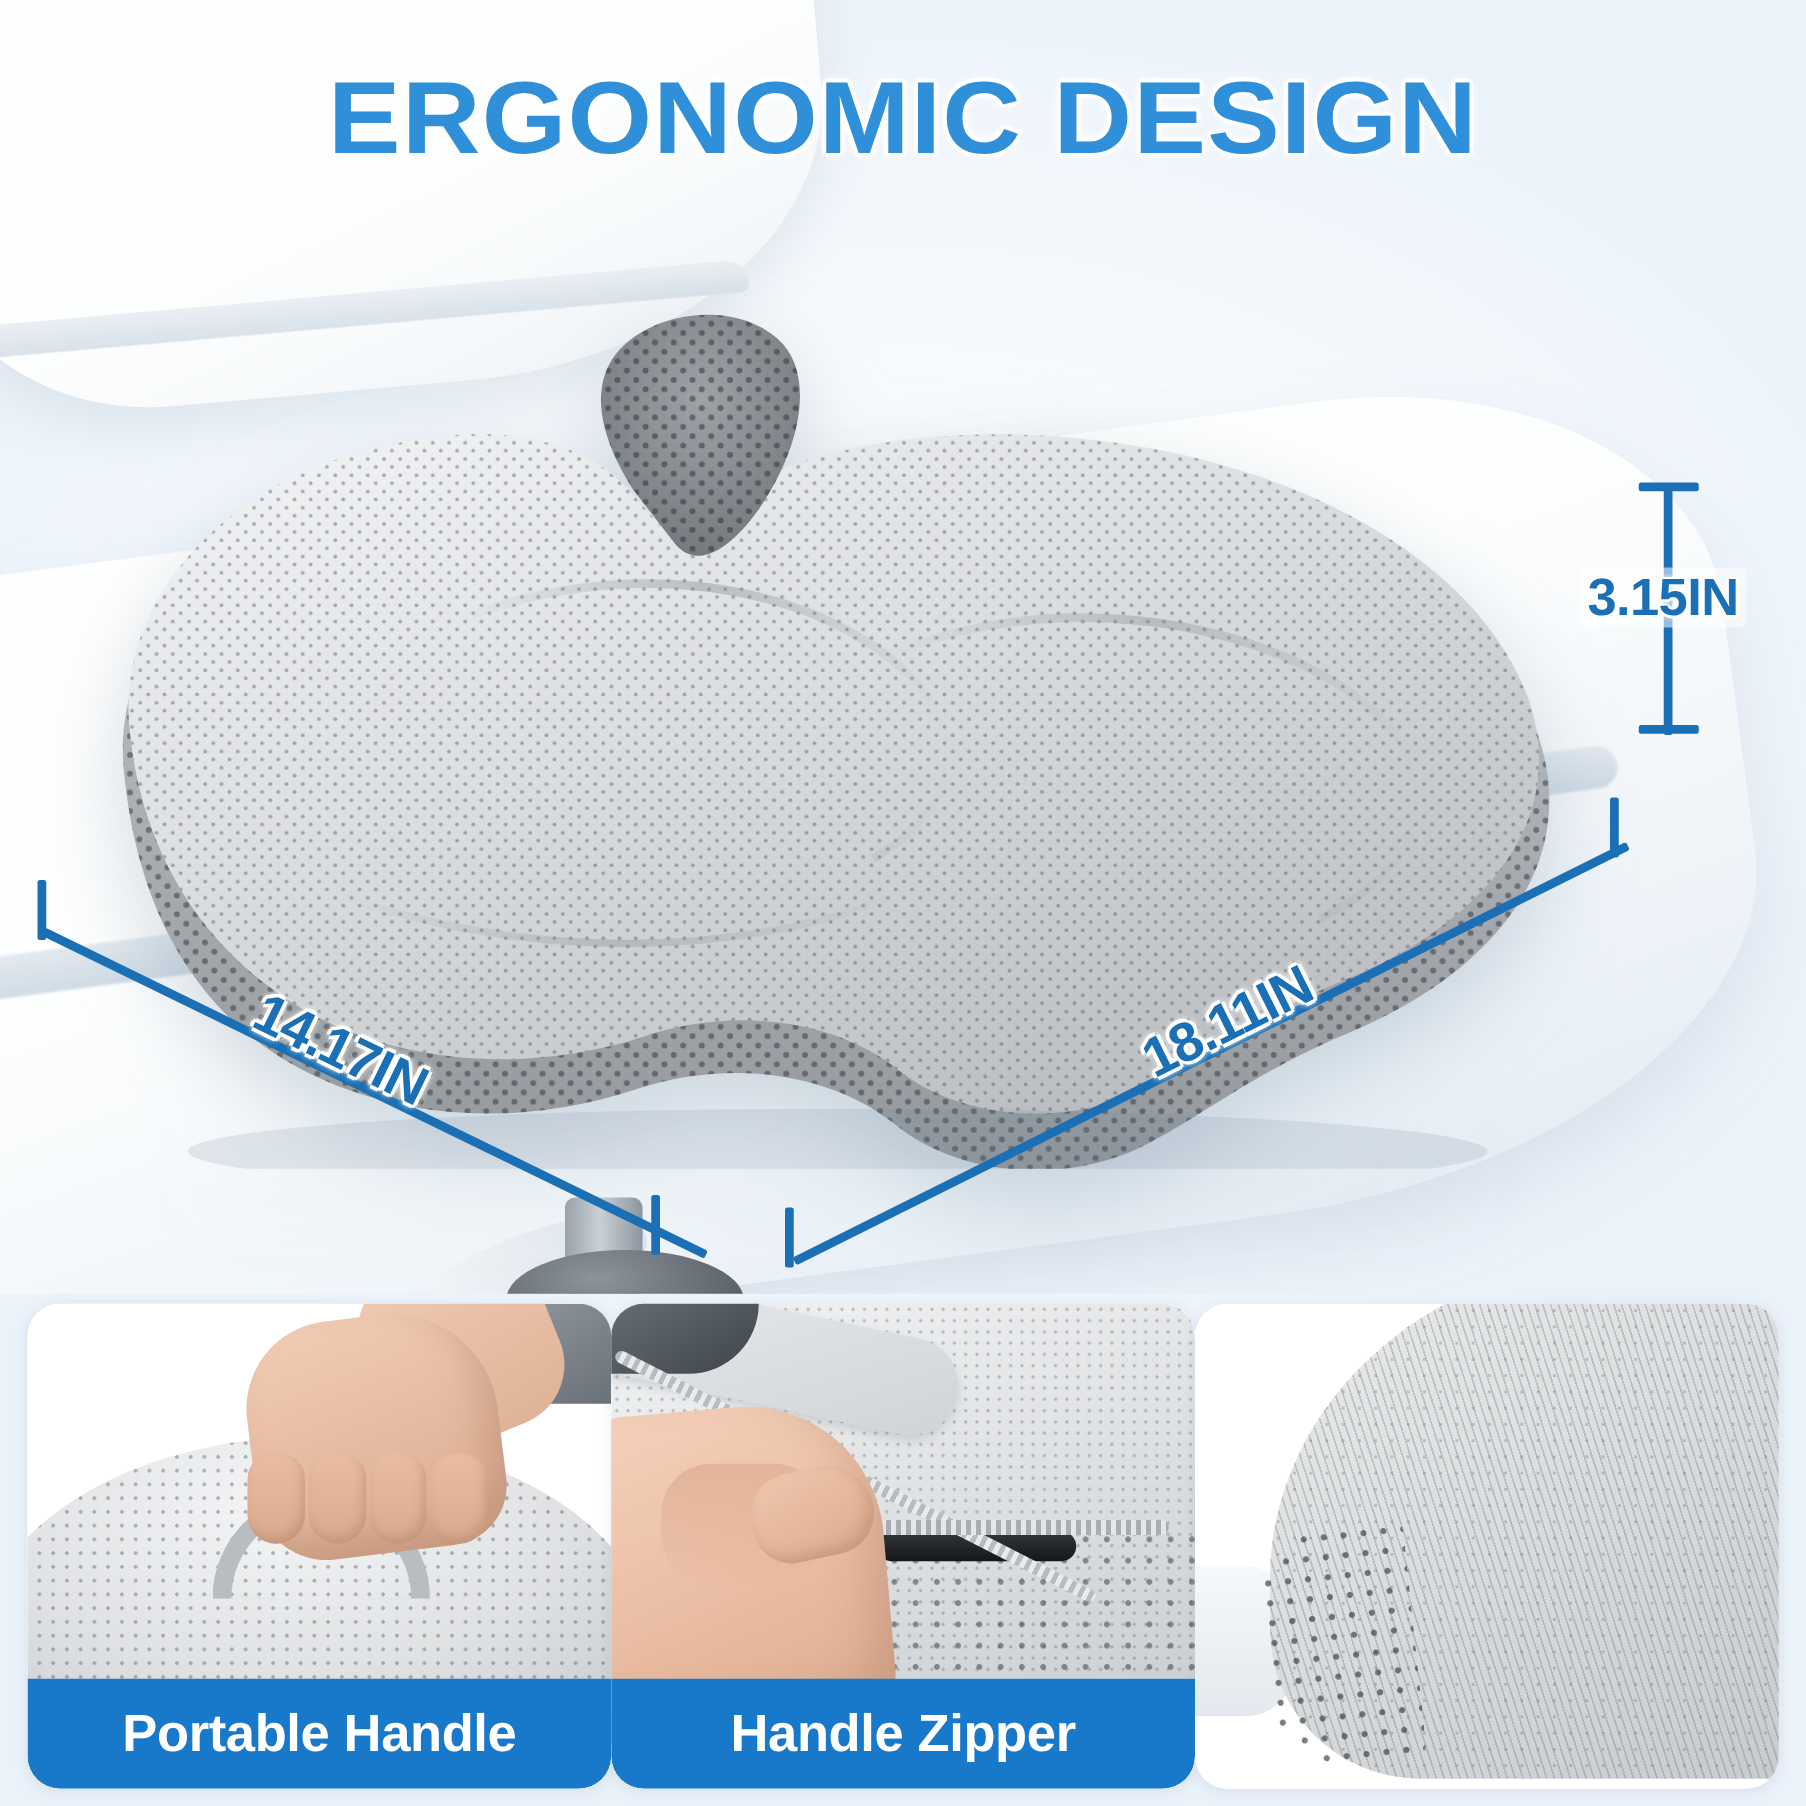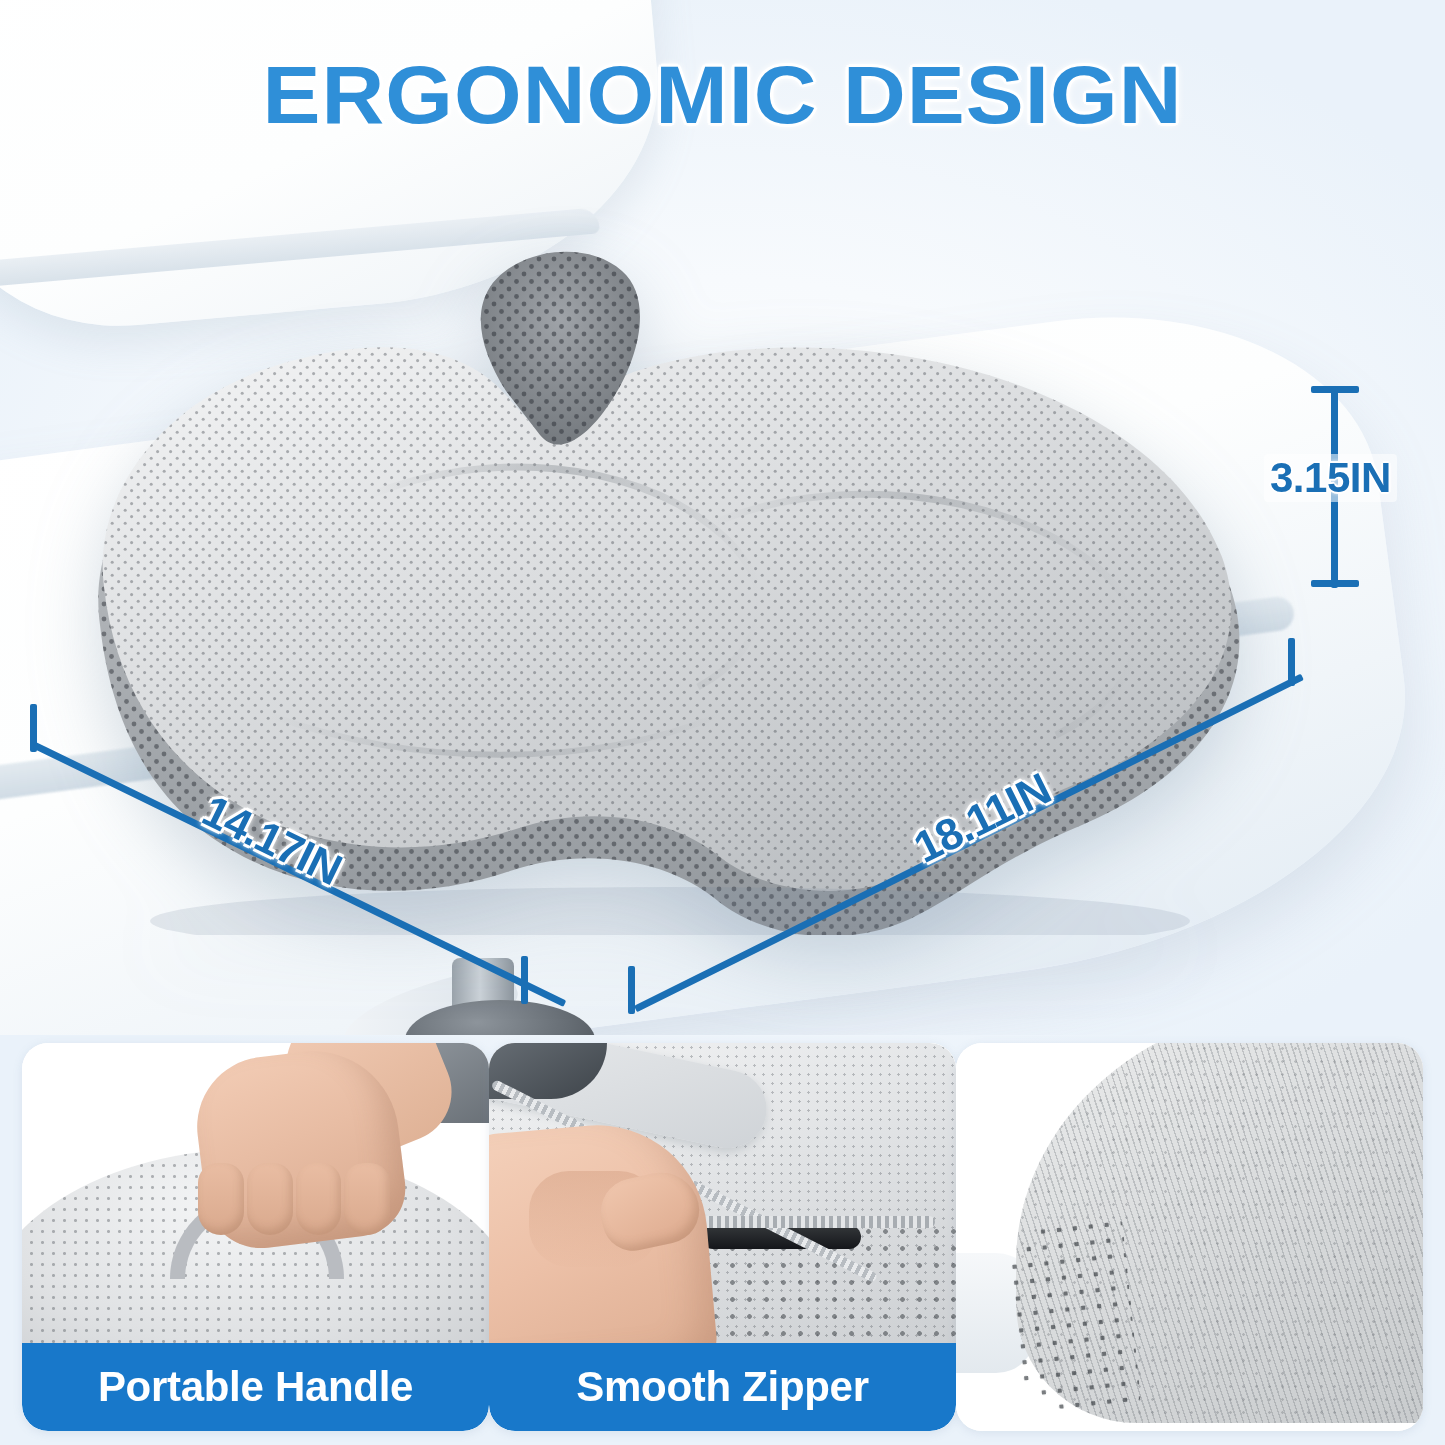--- a/index.html
+++ b/index.html
@@ -574,21 +574,21 @@
         <div class="p2-edge"></div>
         <div class="p2-low-mesh"></div>
         <div class="p2-zip"></div>
         <div class="p2-open"></div>
         <div class="p2-zip2"></div>
         <div class="p2-slider"></div>
         <div class="p2-hand"></div>
         <div class="p2-knuck"></div>
         <div class="p2-thumb"></div>
       </div>
-      <div class="panel-caption">Smooth Zipper</div>
+      <div class="panel-caption">Handle Zipper</div>
     </div>
 
     <div class="panel">
       <div class="panel-photo">
         <div class="p3-left"></div>
         <div class="p3-fab">
           <div class="p3-tex"></div>
         </div>
         <div class="p3-rim"></div>
       </div>

